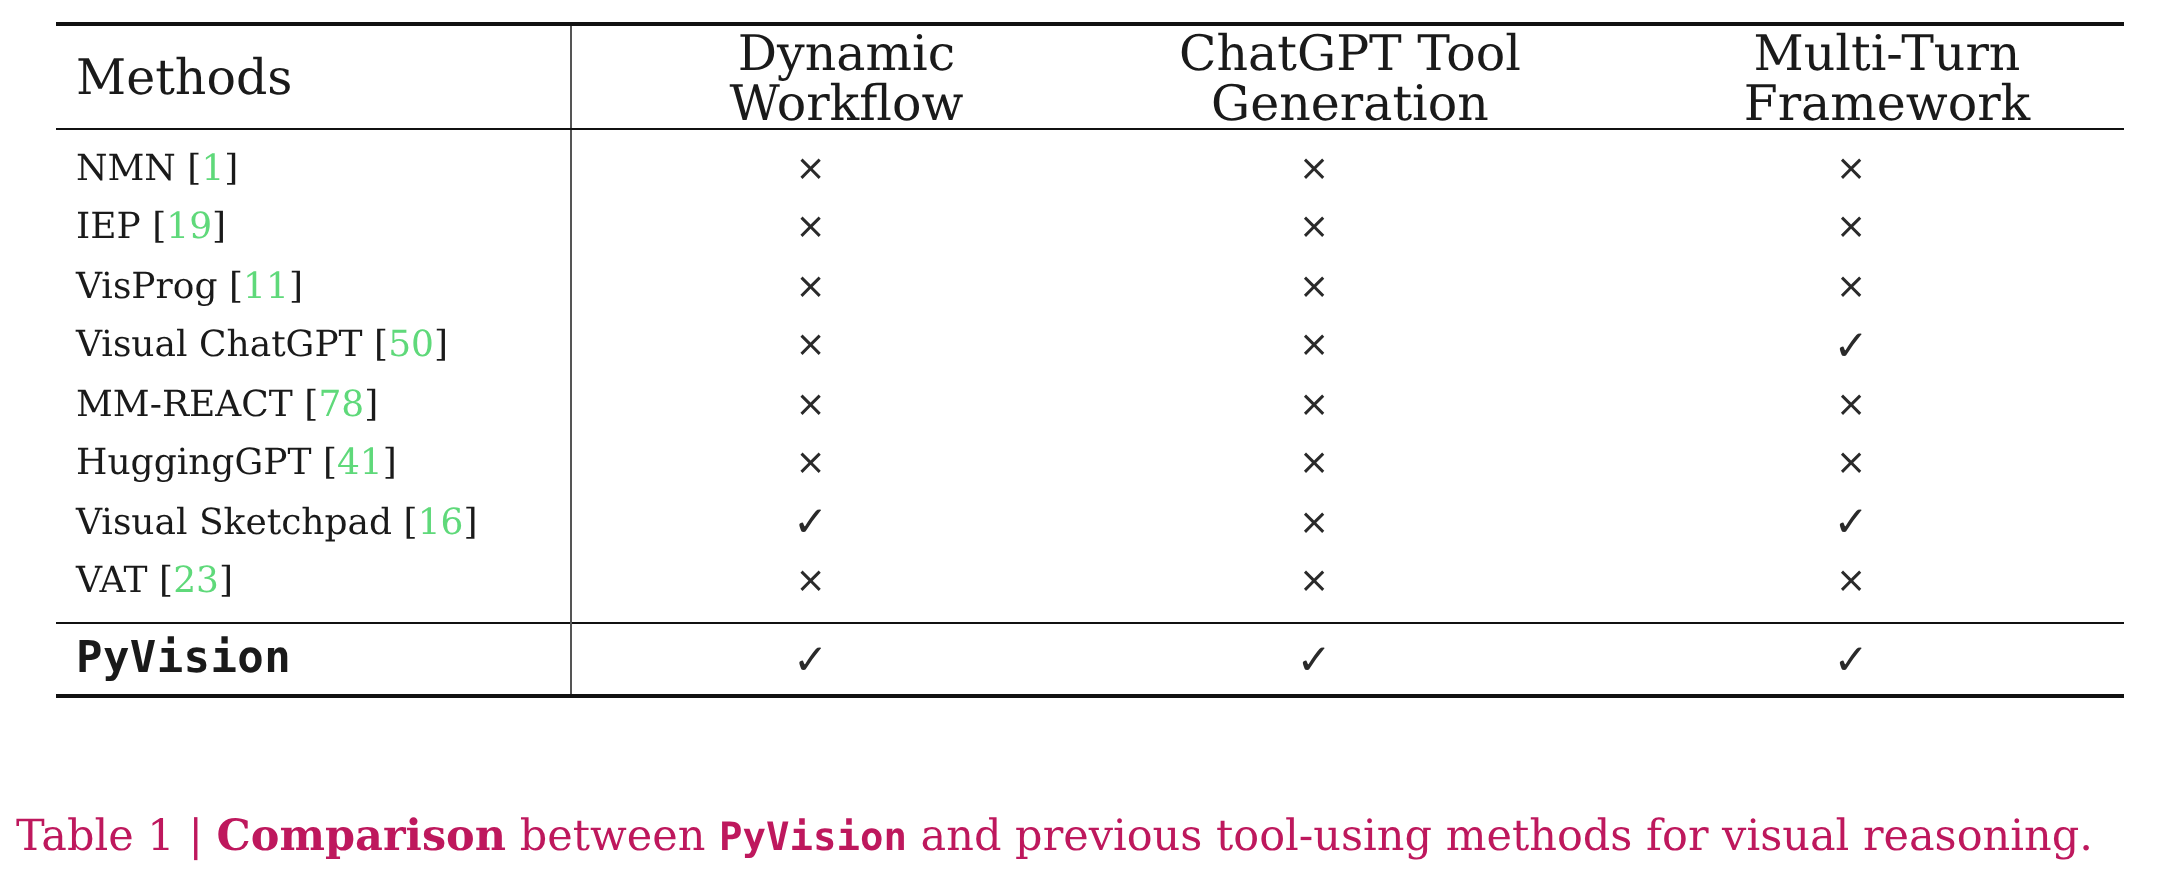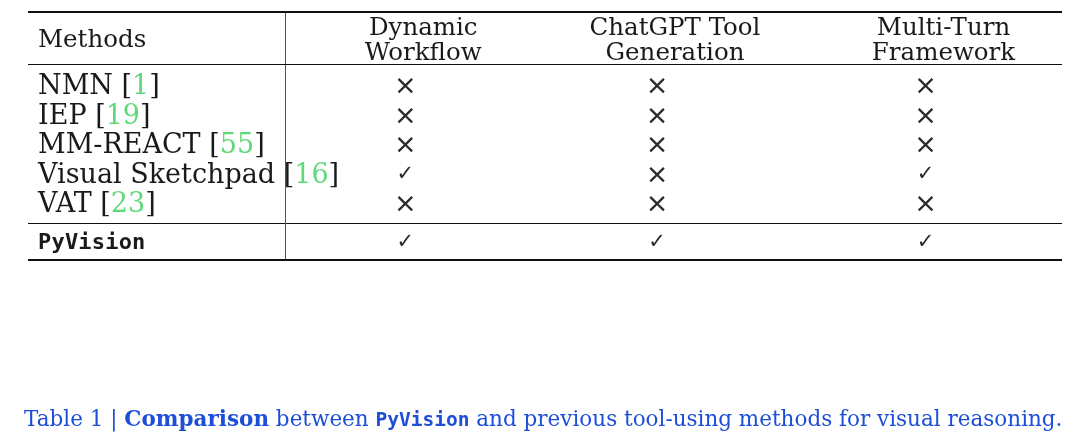--- a/index.html
+++ b/index.html
@@ -70,21 +70,21 @@
     text-align: center;
   }
 
   
   .vsep {
     border-left: 1.3px solid #555;
   }
 
   
   tbody.body-rows td {
-    font-size: 27px;
+    font-size: 18px;
     line-height: 1;
     height: 29.5px;
   }
   tbody.body-rows tr:first-child td { padding-top: 5px; }
   tbody.body-rows tr:last-child  td { padding-bottom: 5px; }
 
   td.m-name {
     text-align: left;
     padding-left: 10px;
     white-space: nowrap;
@@ -114,26 +114,26 @@
     font-family: "DejaVu Sans Mono", "Liberation Mono", monospace;
     font-weight: bold;
     font-size: 21.5px;
     letter-spacing: 0.2px;
   }
   tbody.hl-row td.mark { font-size: 21px; }
 
   
   #caption {
     position: absolute;
-    left: 24px;
+    left: 8px;
     top: 406px;
     width: 1040px;
     font-size: 21.5px;
     line-height: 1.25;
-    color: #1d4ed8;
+    color: #be185d;
     white-space: nowrap;
   }
   #caption .cap-bold { font-weight: bold; }
   #caption .cap-mono {
     font-family: "DejaVu Sans Mono", "Liberation Mono", monospace;
     font-weight: bold;
     font-size: 19.5px;
   }
 </style>
 </head>
@@ -166,21 +166,39 @@
             <td class="mark">×</td>
             <td class="mark">×</td>
           </tr>
           <tr>
             <td class="m-name"><span>IEP</span> <span class="cite-open">[</span><span class="cite-num">19</span><span class="cite-close">]</span></td>
             <td class="mark vsep">×</td>
             <td class="mark">×</td>
             <td class="mark">×</td>
           </tr>
           <tr>
-            <td class="m-name"><span>MM-REACT</span> <span class="cite-open">[</span><span class="cite-num">55</span><span class="cite-close">]</span></td>
+            <td class="m-name"><span>VisProg</span> <span class="cite-open">[</span><span class="cite-num">11</span><span class="cite-close">]</span></td>
+            <td class="mark vsep">×</td>
+            <td class="mark">×</td>
+            <td class="mark">×</td>
+          </tr>
+          <tr>
+            <td class="m-name"><span>Visual ChatGPT</span> <span class="cite-open">[</span><span class="cite-num">50</span><span class="cite-close">]</span></td>
+            <td class="mark vsep">×</td>
+            <td class="mark">×</td>
+            <td class="mark check">✓</td>
+          </tr>
+          <tr>
+            <td class="m-name"><span>MM-REACT</span> <span class="cite-open">[</span><span class="cite-num">78</span><span class="cite-close">]</span></td>
+            <td class="mark vsep">×</td>
+            <td class="mark">×</td>
+            <td class="mark">×</td>
+          </tr>
+          <tr>
+            <td class="m-name"><span>HuggingGPT</span> <span class="cite-open">[</span><span class="cite-num">41</span><span class="cite-close">]</span></td>
             <td class="mark vsep">×</td>
             <td class="mark">×</td>
             <td class="mark">×</td>
           </tr>
           <tr>
             <td class="m-name"><span>Visual Sketchpad</span> <span class="cite-open">[</span><span class="cite-num">16</span><span class="cite-close">]</span></td>
             <td class="mark check vsep">✓</td>
             <td class="mark">×</td>
             <td class="mark check">✓</td>
           </tr>

